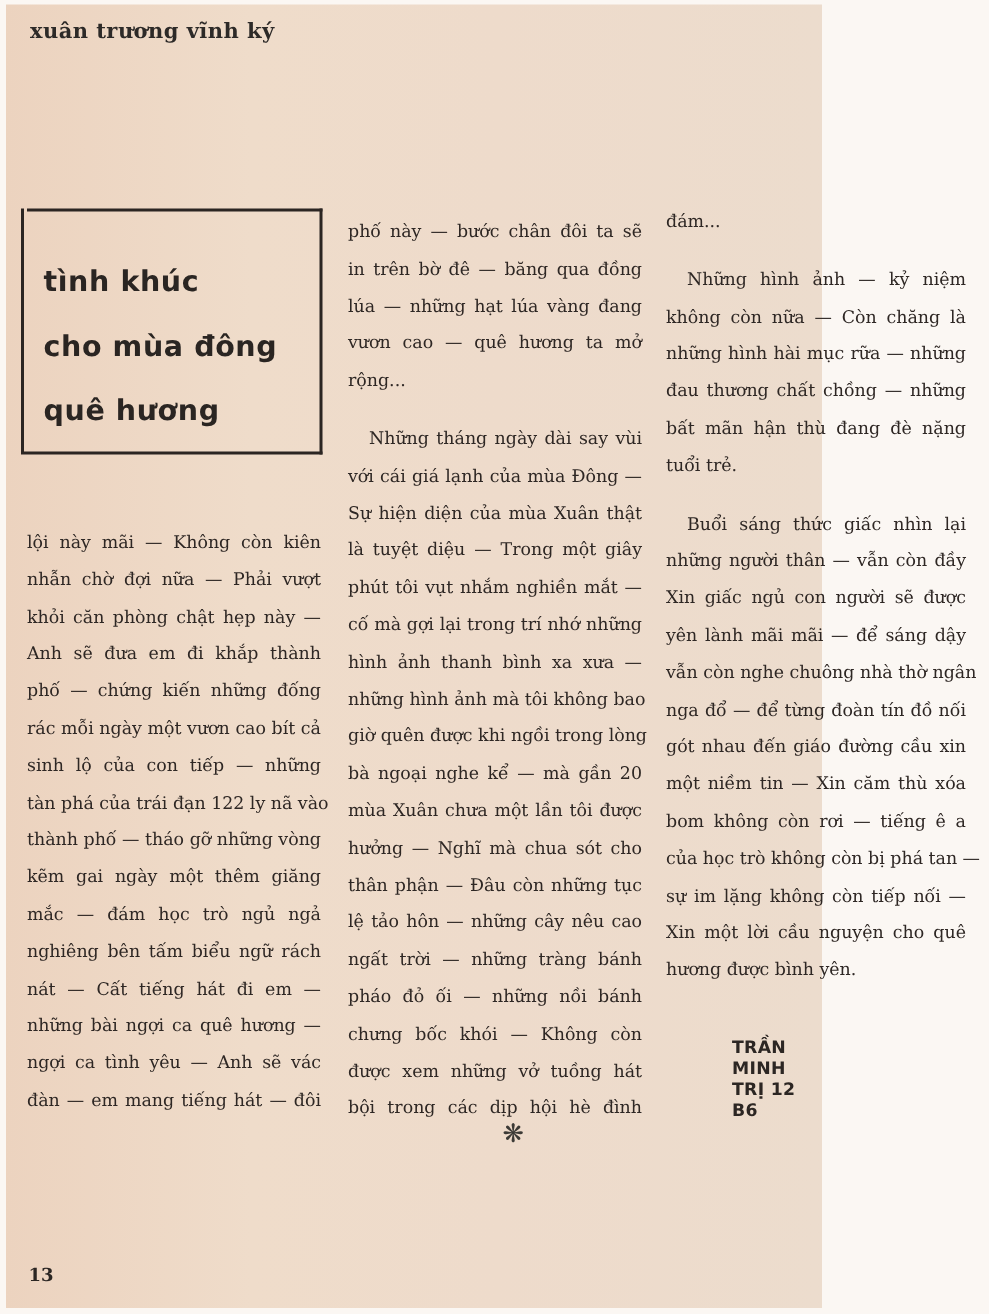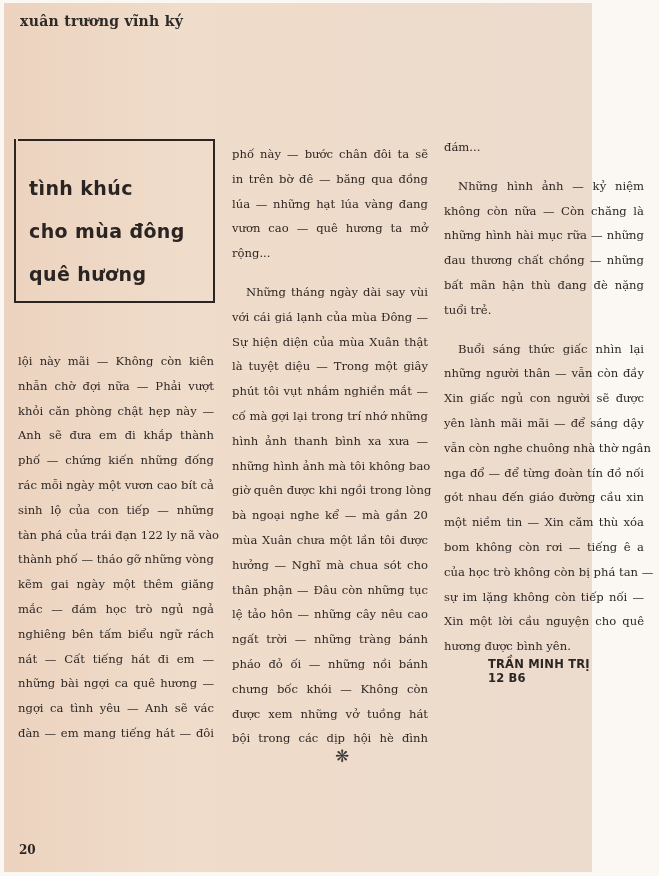--- a/index.html
+++ b/index.html
@@ -1,19 +1,19 @@
 <!DOCTYPE html>
 <html><head>
 <meta charset="utf-8">
 <style>
   * { box-sizing: border-box; margin: 0; padding: 0; }
   html, body { width: 659px; height: 876px; background: #fbf7f3; overflow: hidden; }
   body { position: relative; font-family: "DejaVu Serif", serif; color: #2a2420; }
   .page {
-    position: absolute; left: 4px; top: 3px; width: 588px; height: 869px;
+    position: absolute; left: 4px; top: 3px; width: 544px; height: 869px;
     background: linear-gradient(90deg, #ecd3bf 0%, #efdcca 30%, #eedbcb 60%, #ecdccd 100%);
   }
   .header {
     position: absolute; left: 16px; top: 10px;
     font-family: "DejaVu Serif", serif; font-weight: bold; font-size: 14px; letter-spacing: 0.3px;
     color: #2d2a28;
   }
   .title-box {
     position: absolute; left: 10px; top: 136px; width: 201px; height: 164px;
     border-left: 2px solid #2b2522; border-right: 2px solid #2b2522;
@@ -30,21 +30,21 @@
     text-align: justify; text-align-last: justify;
   }
   .col .line { display: block; white-space: nowrap; text-align: justify; text-align-last: justify; }
   .col .last { text-align-last: left; }
   .col .indent { padding-left: 14px; }
   .col .gap { height: 14px; display: block; }
   .col1 { left: 14px; top: 346px; width: 196px; }
   .col2 { left: 228px; top: 139px; width: 196px; }
   .col3 { left: 440px; top: 132px; width: 200px; }
   .signature {
-    position: absolute; left: 484px; top: 654px;
+    position: absolute; left: 484px; top: 688px;
     font-family: "DejaVu Sans", sans-serif; font-weight: bold; font-size: 11.5px; letter-spacing: 0.2px;
     color: #2c2623;
   }
   .ornament {
     position: absolute; left: 331px; top: 743px; font-size: 17px; color: #3c3a36;
     font-family: "DejaVu Sans", sans-serif;
   }
   .page-number {
     position: absolute; left: 15px; top: 840px; font-weight: bold; font-size: 12px; color: #2b2623;
   }
@@ -135,14 +135,14 @@
     <span class="line">của học trò không còn bị phá tan —</span>
     <span class="line">sự im lặng không còn tiếp nối —</span>
     <span class="line">Xin một lời cầu nguyện cho quê</span>
     <span class="line last">hương được bình yên.</span>
   </div>
 
   <div class="signature">TRẦN MINH TRỊ 12 B6</div>
 
   <div class="ornament">❋</div>
 
-  <div class="page-number">20</div>
+  <div class="page-number">13</div>
 </div>
 
 </body></html>

